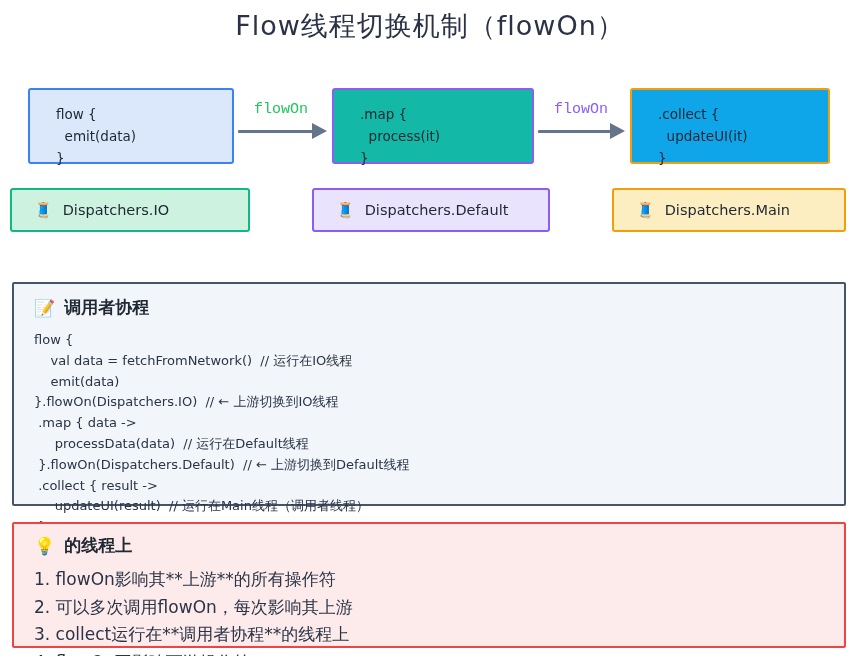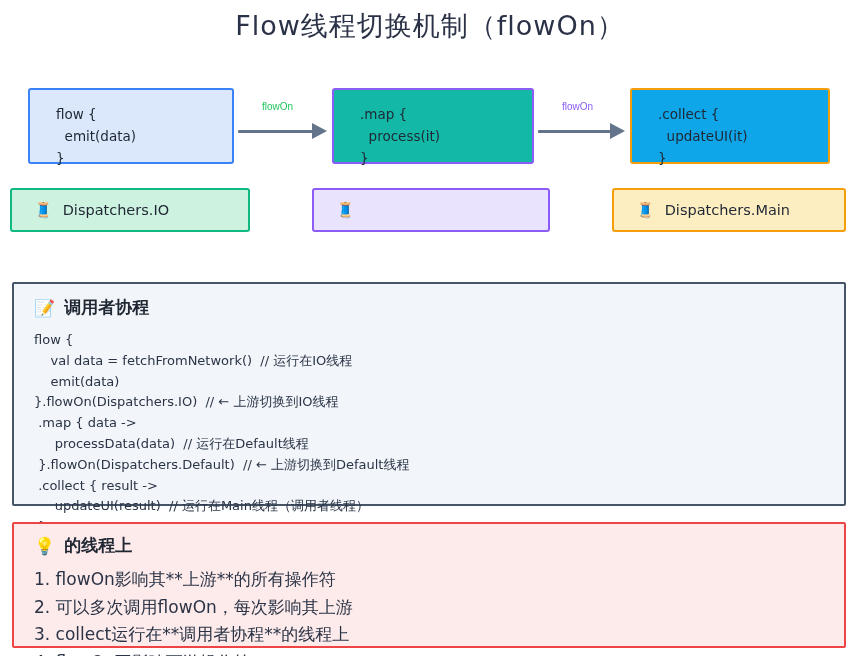--- a/index.html
+++ b/index.html
@@ -48,23 +48,23 @@
     background: #64748b; border-radius: 1px;
   }
   .arrow .head {
     position: absolute; top: 3px;
     width: 0; height: 0;
     border-top: 8.5px solid transparent;
     border-bottom: 8.5px solid transparent;
     border-left: 15px solid #64748b;
   }
   .arrow-label {
-    position: absolute; top: -19px; left: 24px;
-    font-family: Liberation Sans, sans-serif;
-    font-size: 10px; white-space: nowrap;
+    position: absolute; top: -19px; left: 16px;
+    font-family: Liberation Mono, monospace;
+    font-size: 15px; white-space: nowrap;
   }
   .arrow1 { left: 238px; top: 120px; width: 92px; }
   .arrow1 .shaft { width: 76px; }
   .arrow1 .head  { left: 74px; }
   .arrow2 { left: 538px; top: 120px; width: 90px; }
   .arrow2 .shaft { width: 74px; }
   .arrow2 .head  { left: 72px; }
 
   
   .dispatcher {
@@ -158,20 +158,21 @@
     <div class="arrow-label" style="color:#8b5cf6;">flowOn</div>
   </div>
 
   <div class="dispatcher disp-io">
     <span class="emoji">🧵</span>
     <span>Dispatchers.IO</span>
   </div>
 
   <div class="dispatcher disp-default">
     <span class="emoji">🧵</span>
+    <span>Dispatchers.Default</span>
   </div>
 
   <div class="dispatcher disp-main">
     <span class="emoji">🧵</span>
     <span>Dispatchers.Main</span>
   </div>
 
   <div class="panel code-panel">
     <div class="panel-heading">
       <span class="emoji">📝</span>

